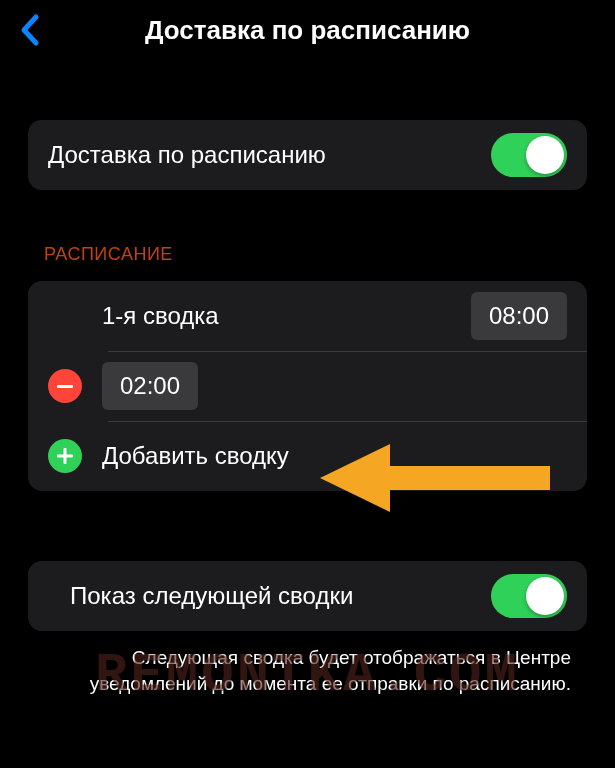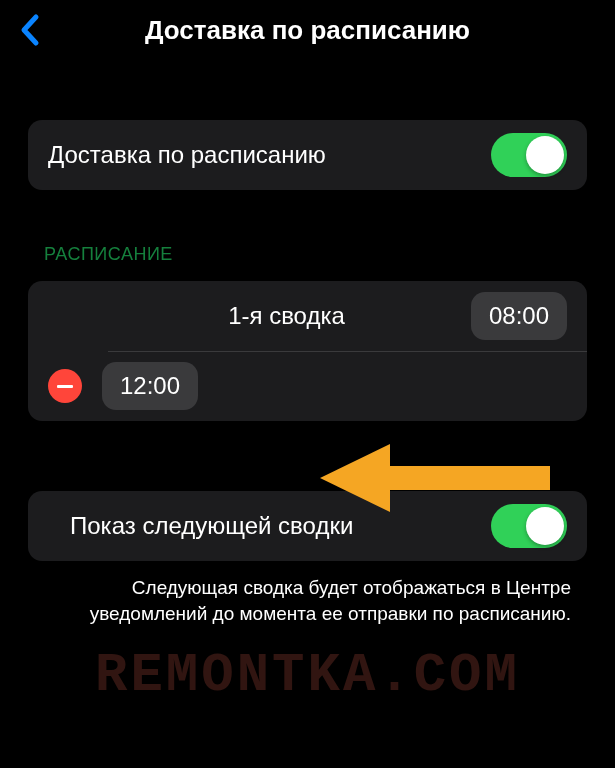--- a/index.html
+++ b/index.html
@@ -39,21 +39,21 @@
   }
   .content {
     padding: 0 28px;
   }
   .cell-group {
     background: #1c1c1e;
     border-radius: 14px;
     overflow: hidden;
   }
   .group-margin-top-lg { margin-top: 60px; }
-  .group-margin-top-sm { margin-top: 16px; text-align: center; }
+  .group-margin-top-sm { margin-top: 16px; }
   .group-margin-top-xl { margin-top: 70px; padding-left: 22px; }
   .cell {
     display: flex;
     align-items: center;
     min-height: 70px;
     padding: 0 20px;
     box-sizing: border-box;
     position: relative;
   }
   .cell + .cell::before {
@@ -67,21 +67,21 @@
   }
   .cell-add + .cell-add::before,
   .cell-add::before { left: 80px; }
   .cell-label {
     font-size: 24px;
     color: #fff;
     flex: 1;
   }
   .section-header {
     font-size: 18px;
-    color: #15803d;
+    color: #c2410c;
     text-transform: uppercase;
     letter-spacing: 0.5px;
     margin: 54px 16px 12px 16px;
   }
   .toggle {
     width: 76px;
     height: 44px;
     border-radius: 22px;
     position: relative;
     cursor: pointer;
@@ -136,21 +136,21 @@
     position:absolute;
     width: 3px;
     height: 16px;
     background: #fff;
     border-radius: 1px;
     top:50%; left:50%;
     transform:translate(-50%,-50%);
   }
   .time-chip {
     background: #3a3a3c;
-    border-radius: 14px;
+    border-radius: 6px;
     padding: 10px 18px;
     font-size: 24px;
     font-weight: 400;
     color: #fff;
     cursor: pointer;
   }
   .footer-text {
     font-size: 19px;
     color: #ffffff;
     line-height: 1.35;
@@ -205,21 +205,25 @@
   <div class="section-header">РАСПИСАНИЕ</div>
 
   <div class="cell-group group-margin-top-sm">
     <div class="cell">
       <div class="icon-spacer"></div>
       <div class="cell-label">1-я сводка</div>
       <div class="time-chip">08:00</div>
     </div>
     <div class="cell">
       <div class="icon-circle icon-minus"></div>
-      <div class="time-chip">12:00</div>
+      <div class="time-chip">02:00</div>
+    </div>
+    <div class="cell cell-add">
+      <div class="icon-circle icon-plus"></div>
+      <div class="cell-label">Добавить сводку</div>
     </div>
   </div>
 
   <div class="cell-group group-margin-top-xl">
     <div class="cell">
       <div class="cell-label">Показ следующей сводки</div>
       <div class="toggle toggle-on">
         <div class="toggle-knob"></div>
       </div>
     </div>

